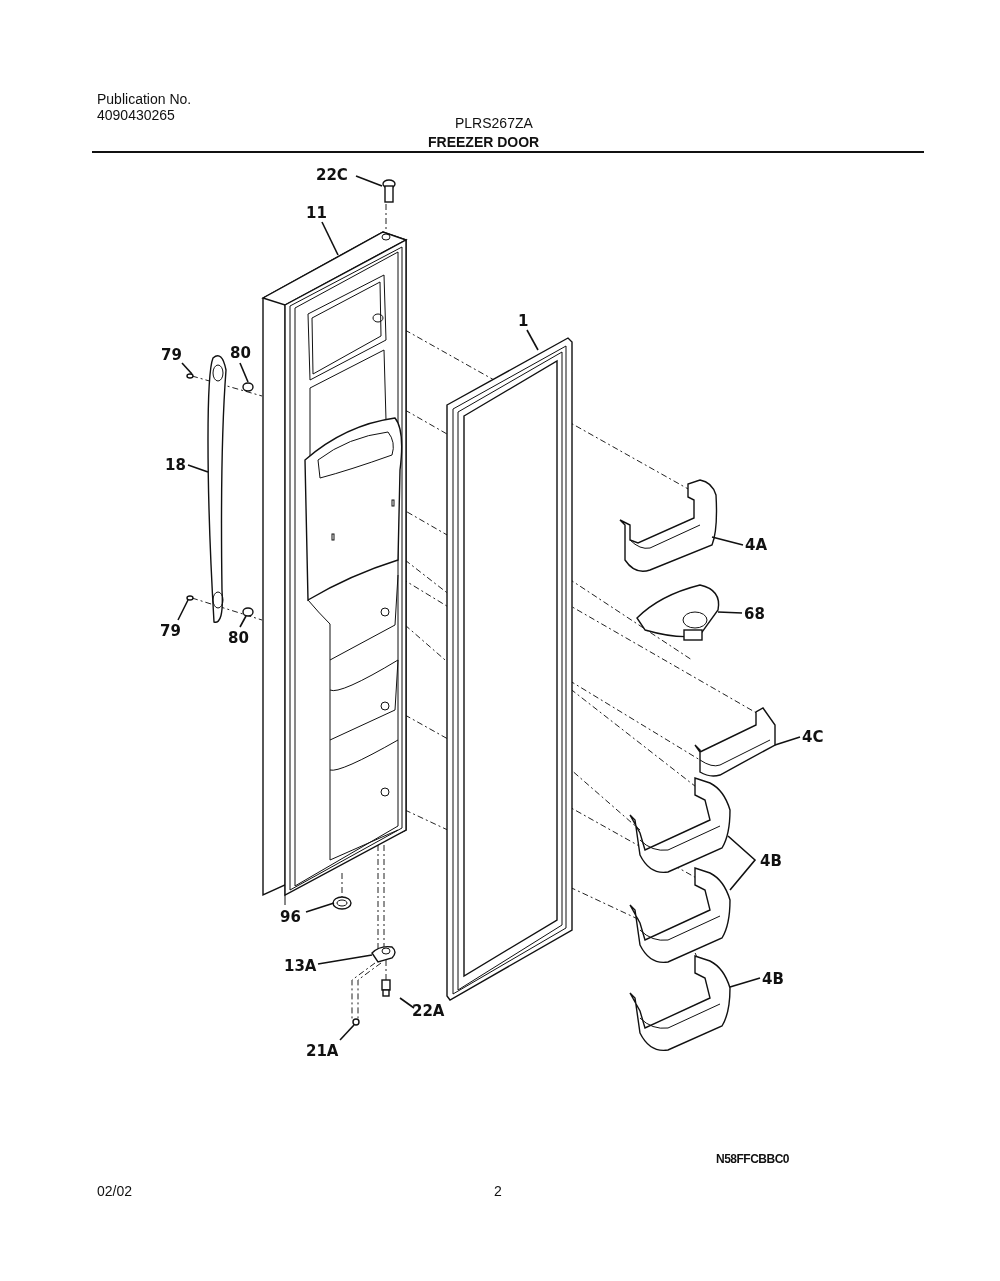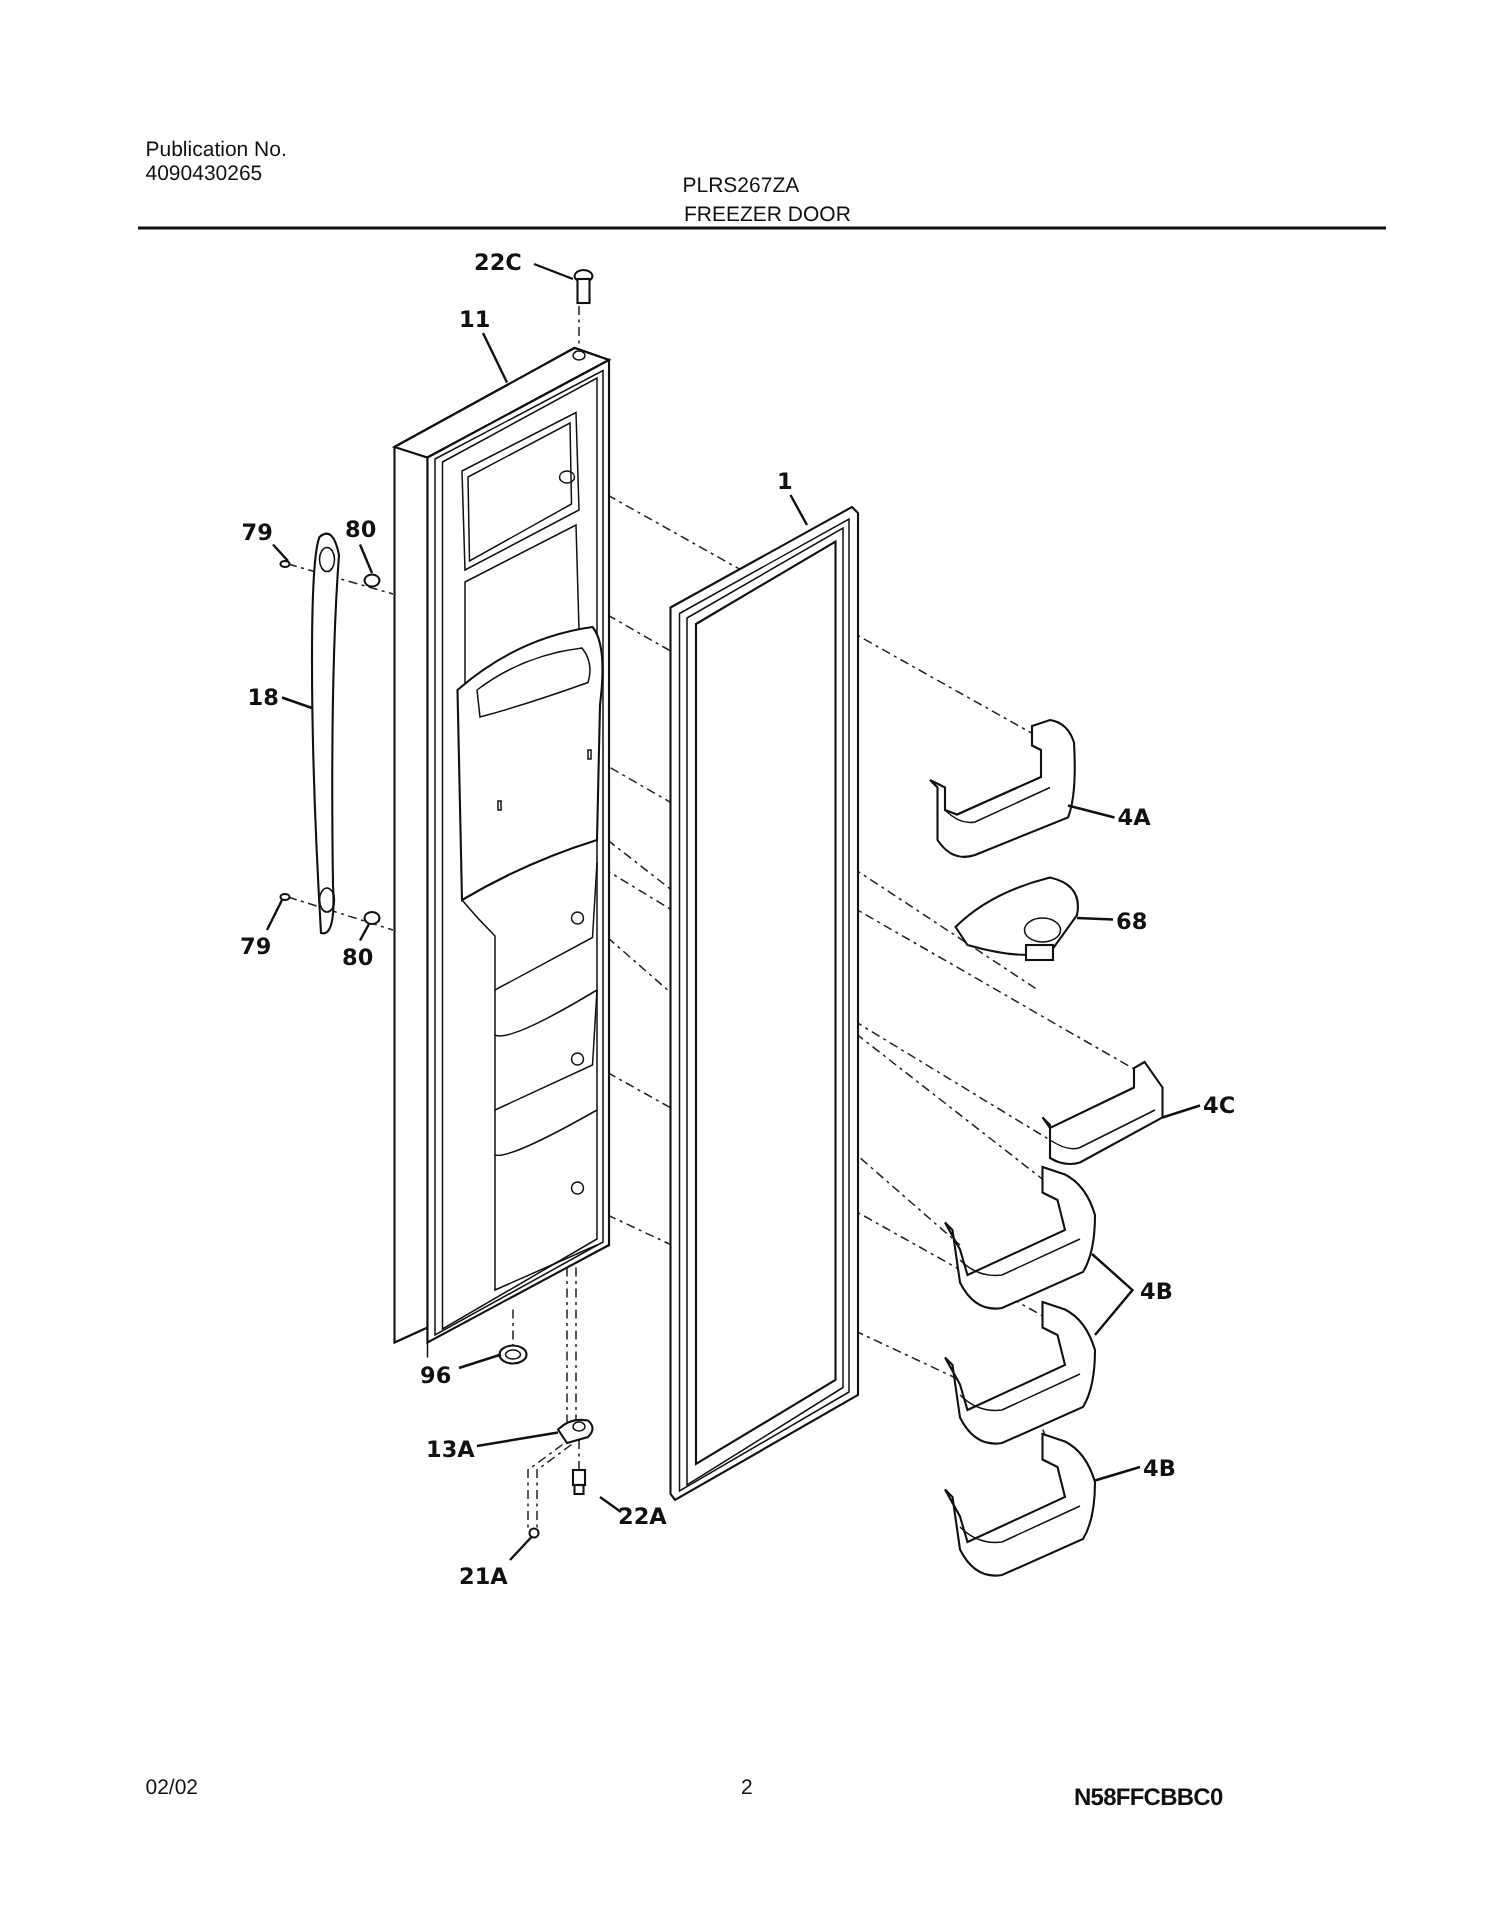--- a/index.html
+++ b/index.html
@@ -2,23 +2,23 @@
 <html><head>
 <meta charset="utf-8">
 <style>
   html, body { margin: 0; padding: 0; background: #ffffff; }
   body { width: 1000px; height: 1281px; position: relative; overflow: hidden;
          font-family: "Liberation Sans", sans-serif; color: #111; }
   .hdr { position: absolute; font-size: 14px; line-height: 16px; text-align: right; }
   #pub-label { left: 97px; top: 91px; }
   #pub-number { left: 97px; top: 107px; }
   #model { left: 455px; top: 91px; margin-top: 24px; }
-  #section-title { left: 456px; top: 134px; }
+  #section-title { left: 428px; top: 134px; font-weight: bold; }
   #header-rule { position: absolute; left: 92px; top: 151px; width: 832px; height: 2px; background: #111; }
-  #diagram-code { position: absolute; left: 716px; top: 1152px; font-size: 16px; font-weight: bold; letter-spacing: -0.5px; margin-top: 38px; }
+  #diagram-code { position: absolute; left: 716px; top: 1152px; font-size: 12px; font-weight: bold; letter-spacing: -0.5px; }
   #footer-date { position: absolute; left: 97px; top: 1183px; font-size: 14px; text-align: center; }
   #footer-page { position: absolute; left: 494px; top: 1183px; font-size: 14px; }
   svg#diagram { position: absolute; left: 0; top: 0; }
   .lbl { font-family: "DejaVu Sans", sans-serif; font-weight: bold; font-size: 15px; fill: #111; }
   .part { fill: #fff; stroke: #111; stroke-width: 1.4; }
   .thin { fill: none; stroke: #111; stroke-width: 1; }
   .lead { fill: none; stroke: #111; stroke-width: 1.6; }
   .dash { fill: none; stroke: #222; stroke-width: 1; stroke-dasharray: 6 3 2 3; }
 </style>
 </head>

